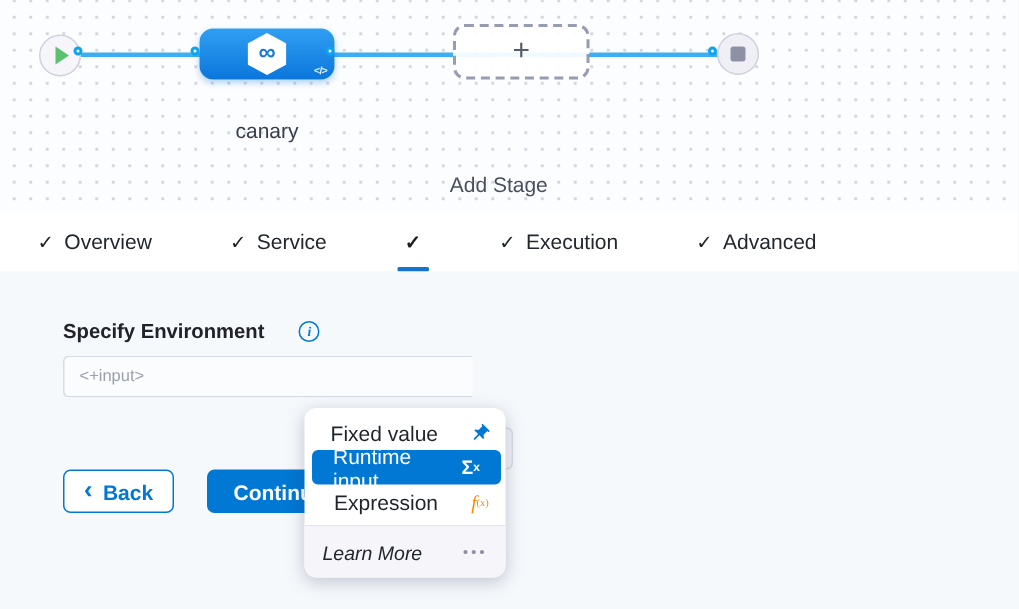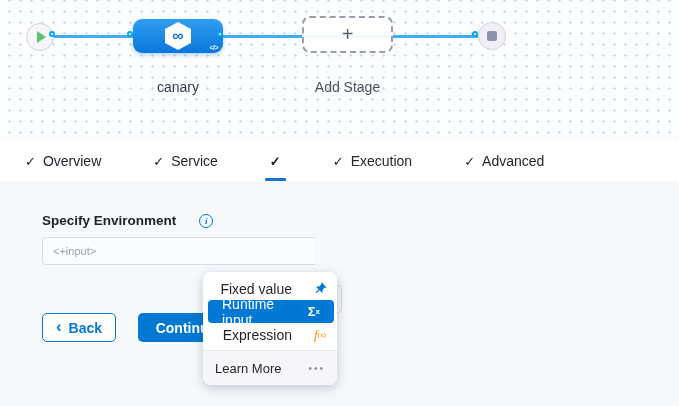--- a/index.html
+++ b/index.html
@@ -37,21 +37,21 @@
     border:2px dashed #969cb2; border-radius:8px; background:rgba(255,255,255,.92);
     color:#565d6a; display:flex; align-items:center; justify-content:center;
     font-size:20px; font-weight:300; cursor:pointer; }
   .end-node { position:absolute; left:478px; top:22px; width:28px; height:28px;
     border-radius:50%; background:#f0eff6; border:1px solid #cfd1de;
     display:flex; align-items:center; justify-content:center; cursor:pointer; }
   .stop-sq { width:10px; height:10px; background:#8e90a6; border-radius:2px; }
   .node-label { position:absolute; top:79px; font-size:14px; color:#353f4c;
     text-align:center; }
   .lbl-canary { left:133px; width:90px; }
-  .lbl-addstage { left:292px; width:111px; color:#49505d; }
+  .lbl-addstage { left:277px; width:111px; color:#49505d;margin-top:36px; }
 
   
   .tabbar { position:absolute; top:141px; left:0; width:679px; height:40px;
     background:#fff; display:flex; align-items:center; padding-left:25px; gap:52px; }
   .tab { position:relative; display:flex; align-items:center; gap:7px; height:100%;
     font-size:14px; color:#22272e; cursor:pointer; white-space:nowrap; }
   .tab .check { font-size:13px; color:#1b1f23; }
   .tab.active { font-weight:bold; }
   .tab.active::after { content:""; position:absolute; left:-5px; right:-5px; bottom:0;
     height:3px; background:#1673cf; border-radius:1px; }
@@ -94,21 +94,21 @@
   .menu-item.selected { background:#0278d5; color:#fff; border-radius:4px;
     margin:0 3px 0 5px; padding:0 14px; }
   .mi-icon { width:16px; display:flex; align-items:center; justify-content:center; }
   .mi-pin svg { transform:rotate(45deg); }
   .mi-sigma { color:#fff; font-weight:bold; font-size:13px; }
   .mi-fx { color:#ff8800; font-size:13px; font-style:italic;
     font-family:"Liberation Serif", serif; }
   .mi-fx sub { font-size:7px; font-style:normal; }
   .menu-footer { height:35px; background:#f5f5fa; border-top:1px solid #e6e6ef;
     border-radius:0 0 8px 8px; display:flex; align-items:center;
-    justify-content:space-between; padding:0 12px; }
+    justify-content:space-between; padding:0 12px;font-style:italic; }
   .learn-more { font-size:13px; color:#22272e; cursor:pointer; }
   .menu-dots { color:#8d91a5; font-size:10px; letter-spacing:2px; cursor:pointer; }
 </style>
 </head>
 <body>
 
 <div class="app">
 
   <div class="canvas">
     <div class="flow-line"></div>

